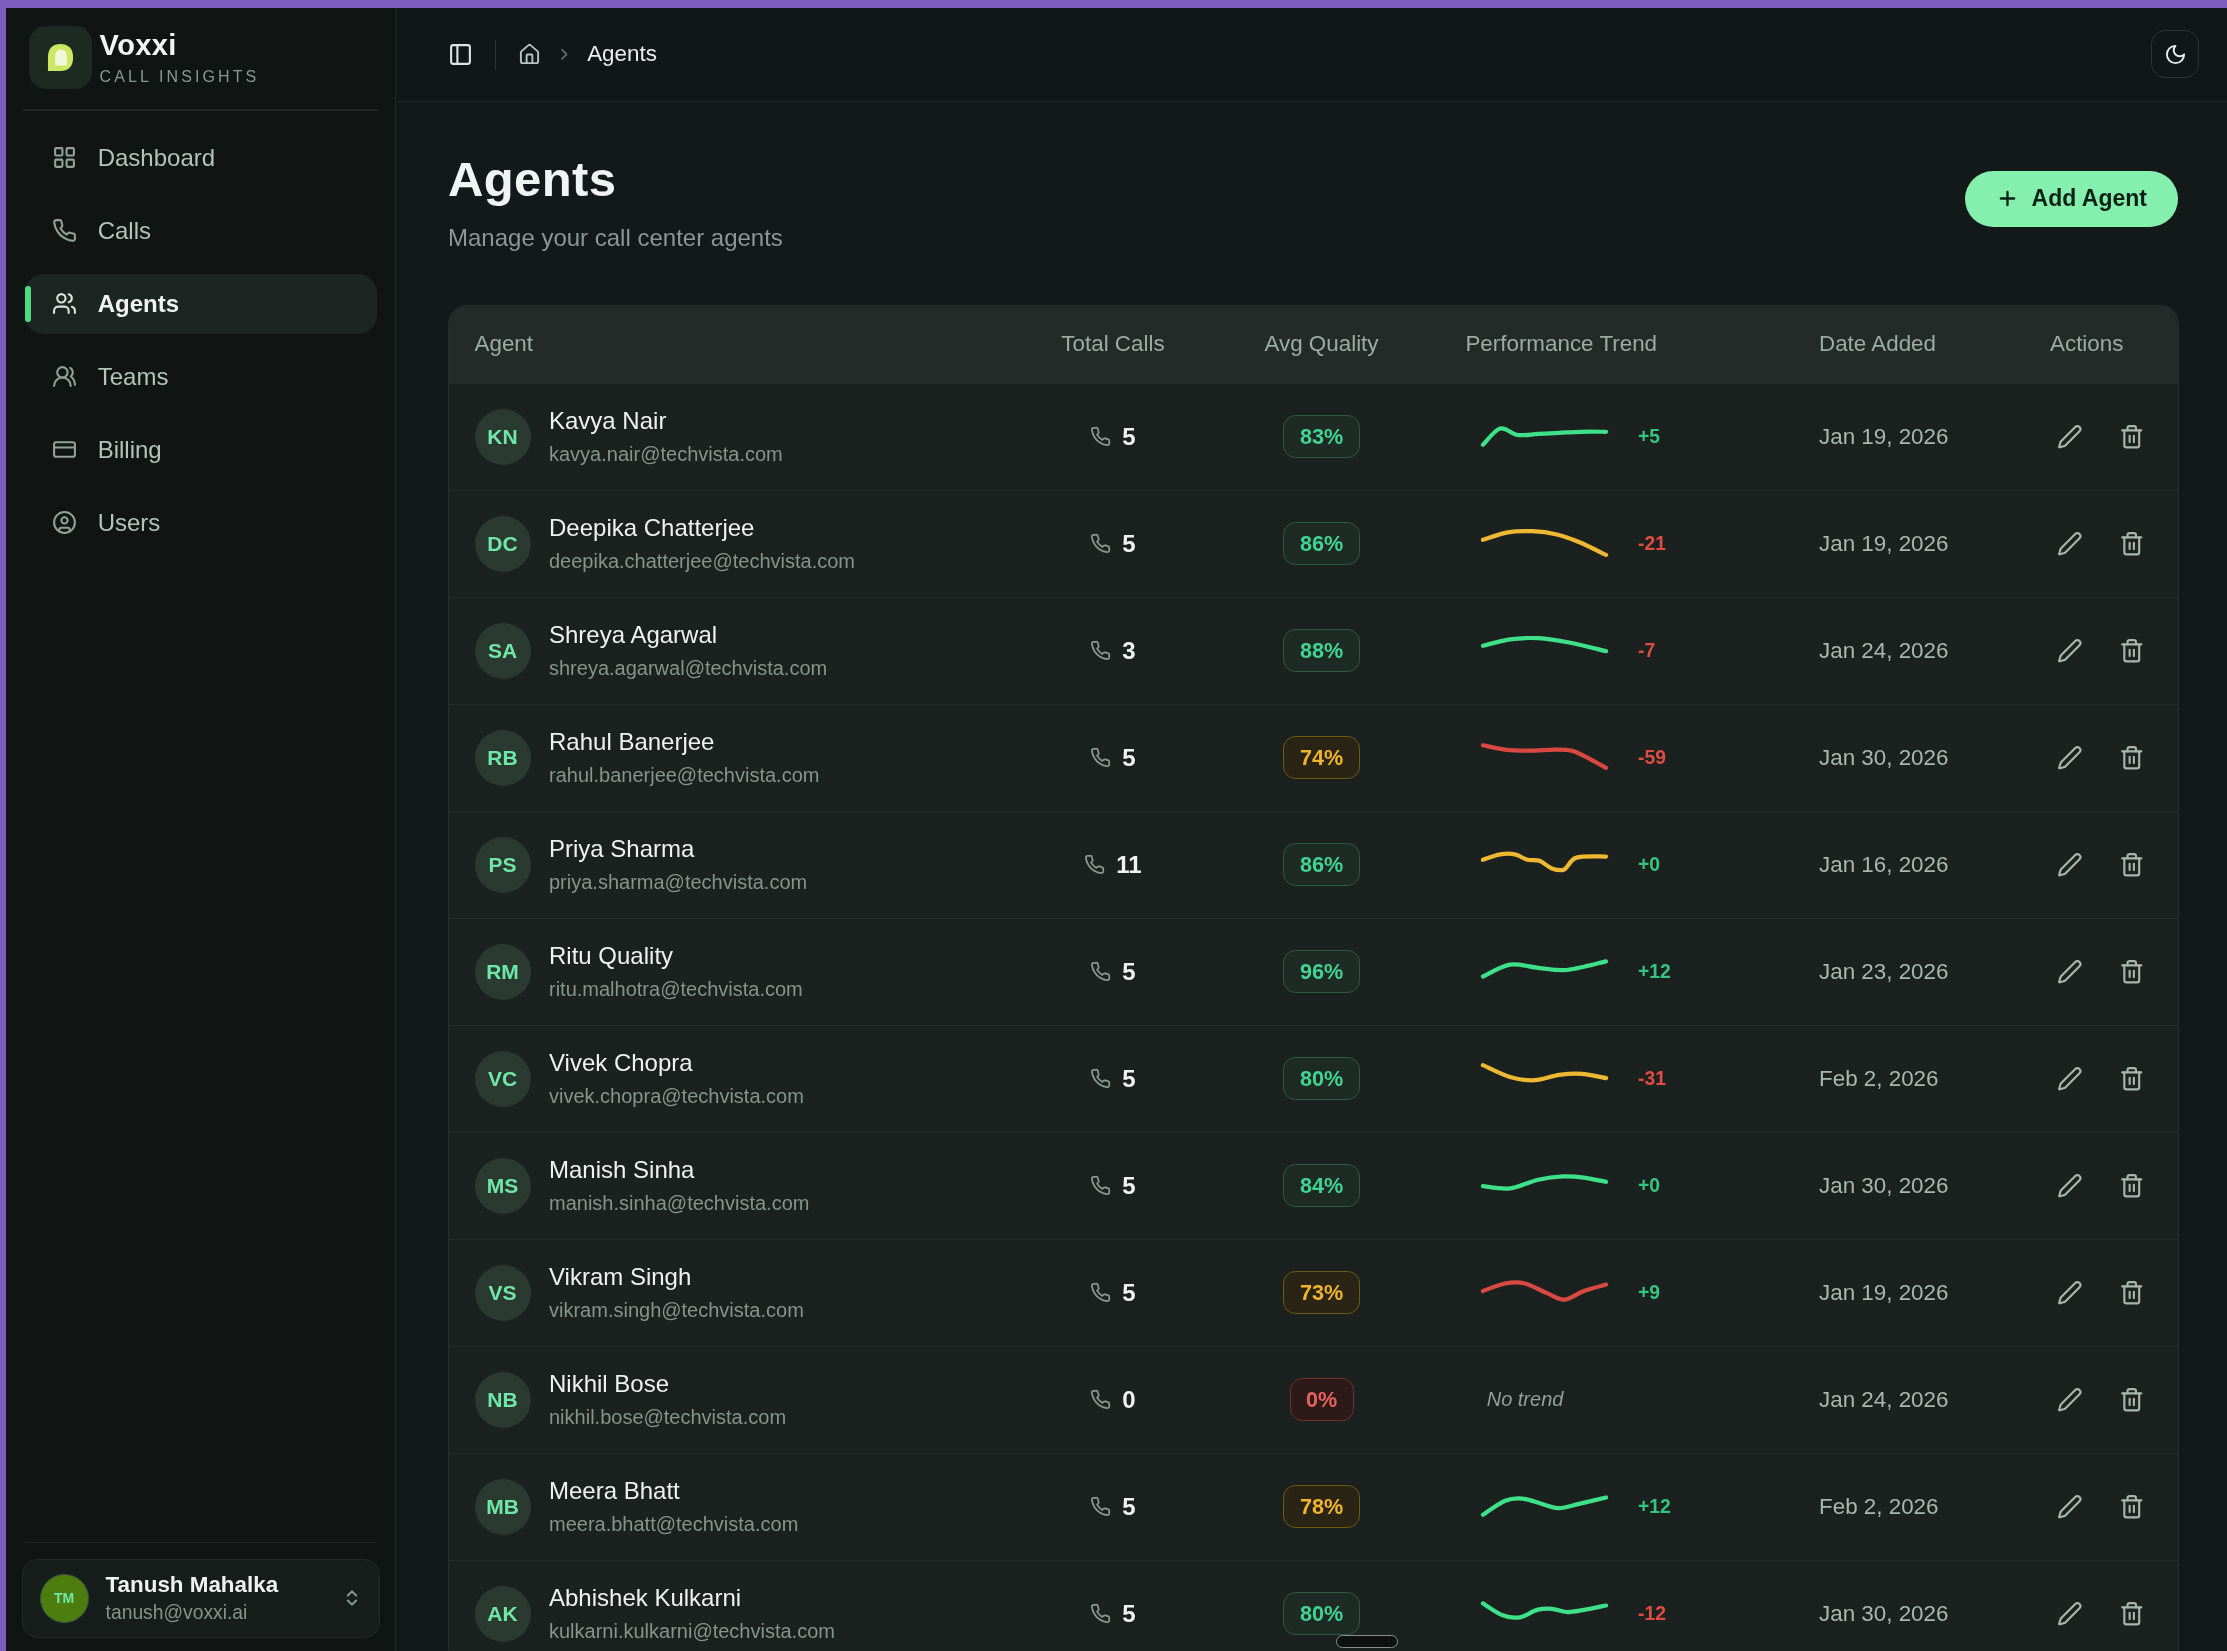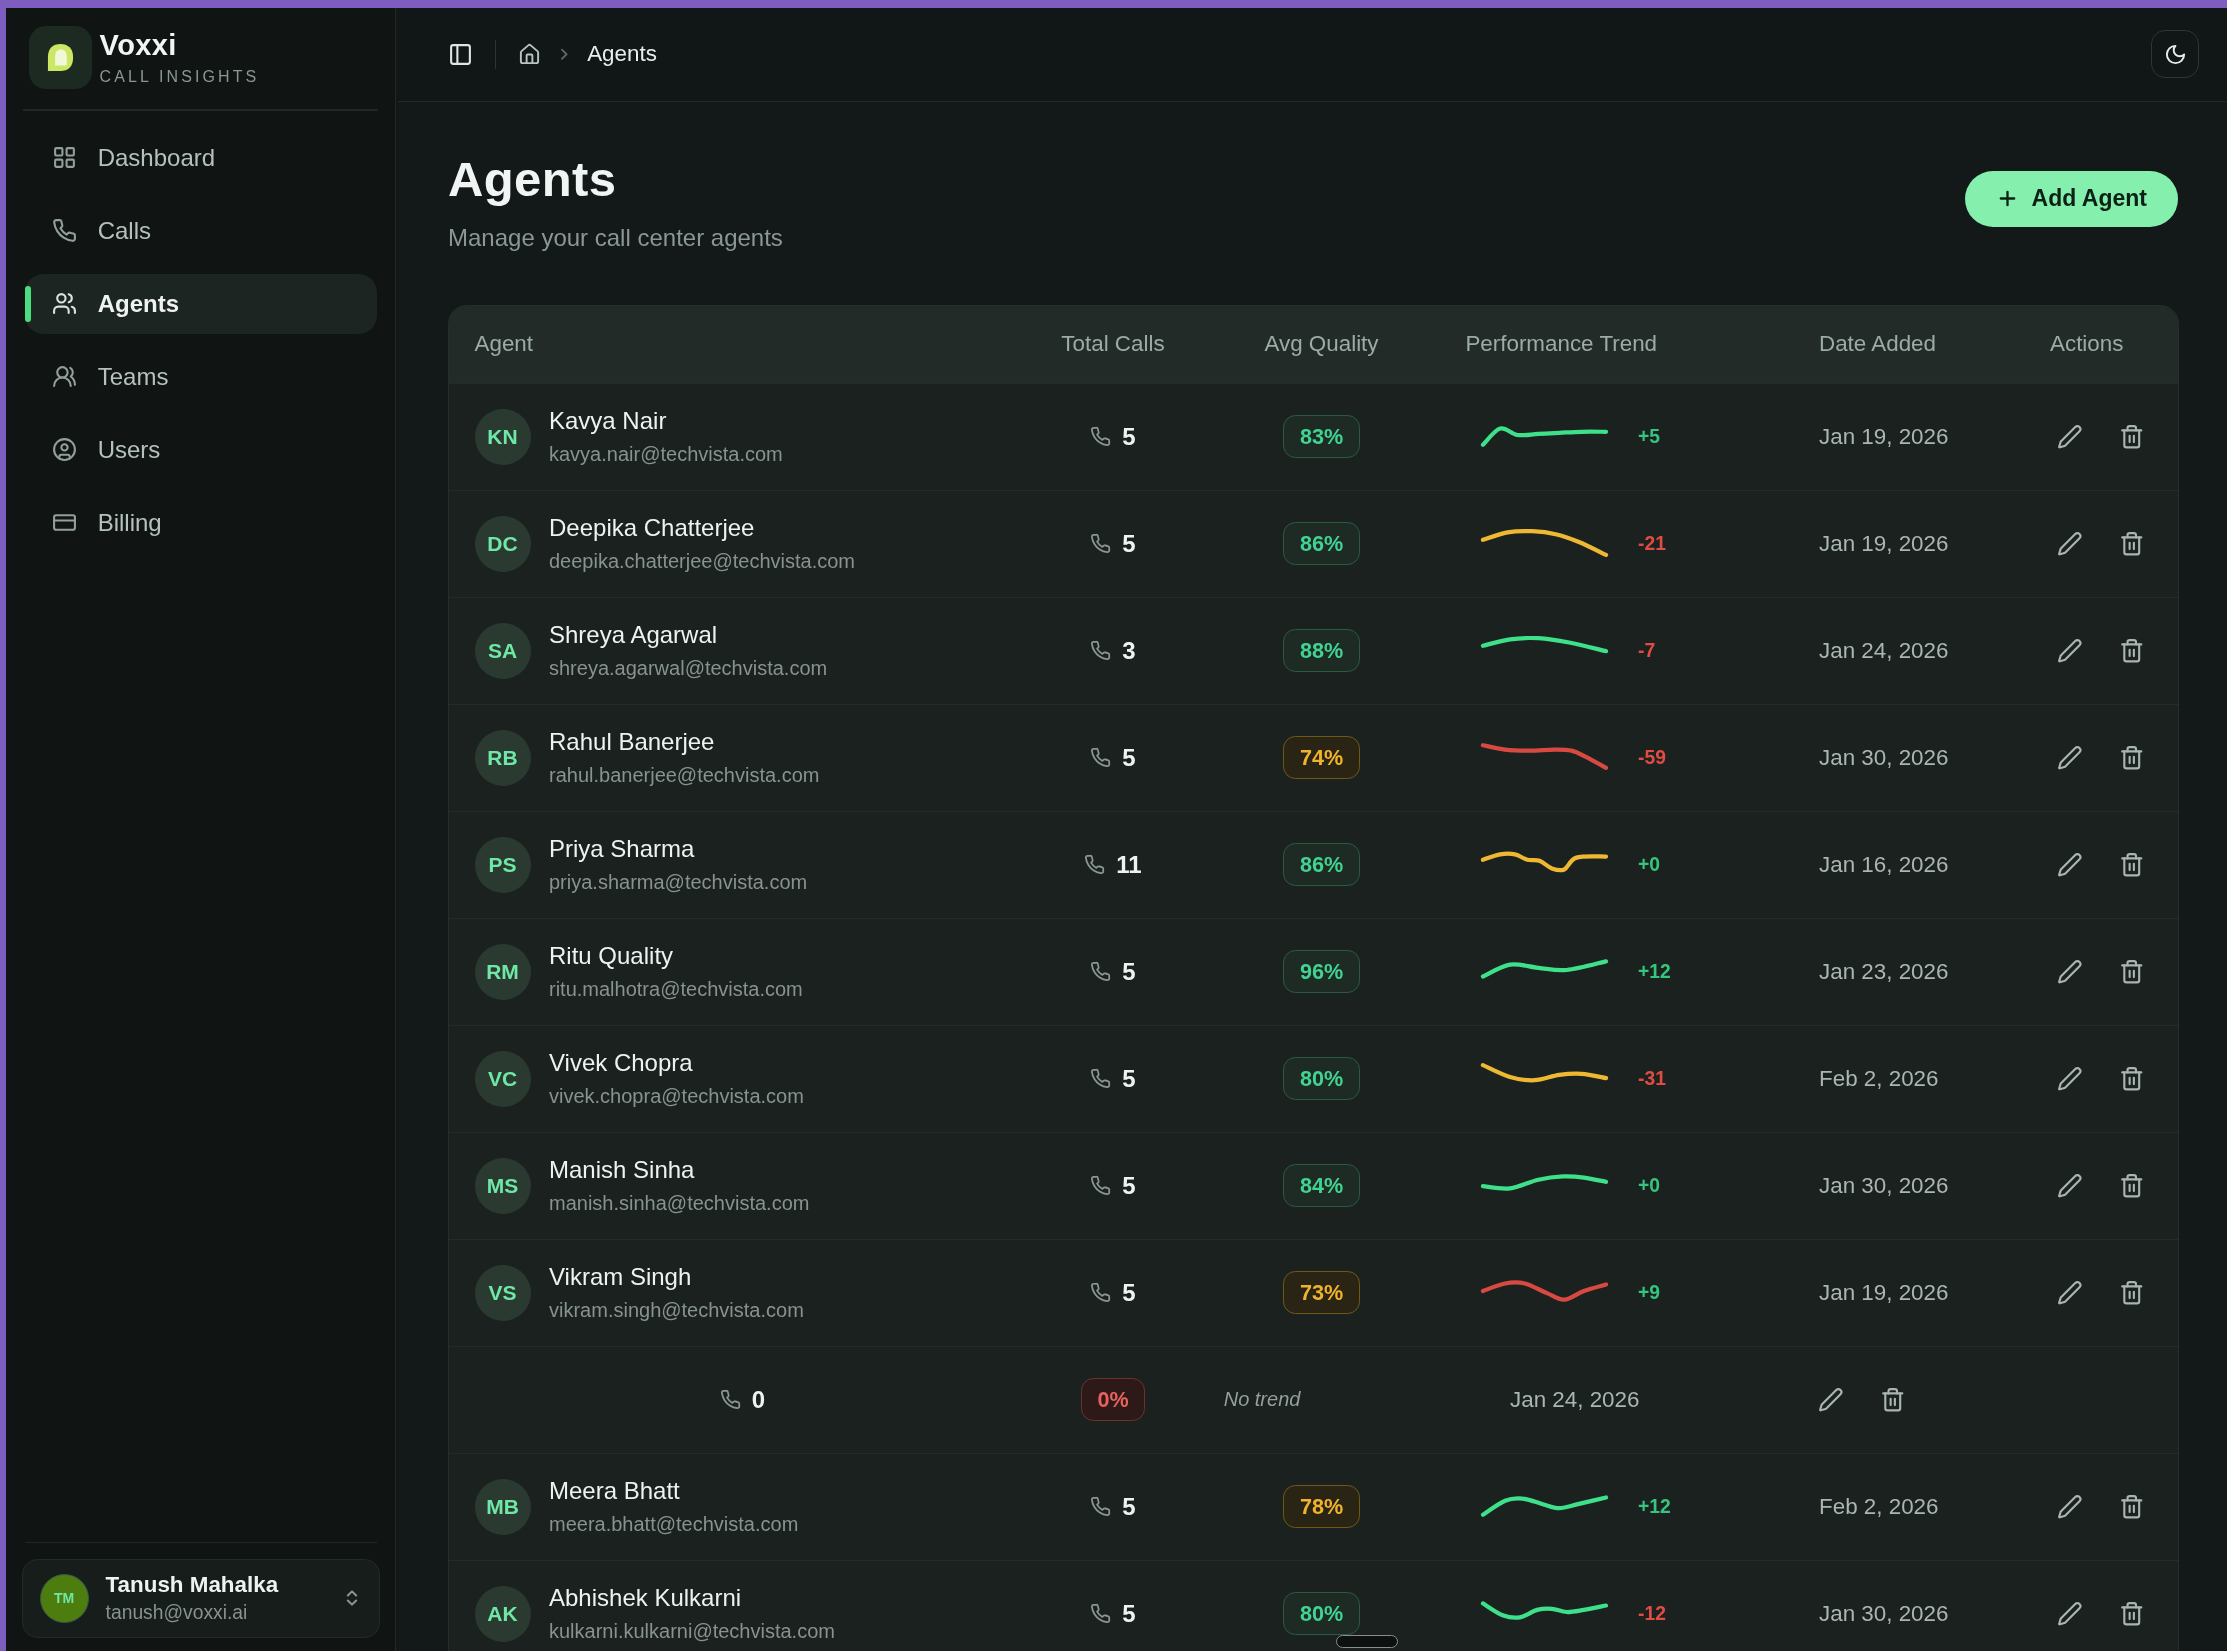--- a/index.html
+++ b/index.html
@@ -182,37 +182,37 @@
               <path d="M22 20c0-3.37-2-6.5-4-8a5 5 0 0 0-.45-8.3"></path>
             </svg>
           </span>
     <span class="nav-label">Teams</span>
   </div>
 
   <div class="nav-item">
 
     <span class="nav-icon">
             <svg viewBox="0 0 24 24" fill="none" stroke="currentColor" stroke-width="2" stroke-linecap="round" stroke-linejoin="round">
+              <rect x="2" y="5" width="20" height="14" rx="2"></rect>
+              <line x1="2" y1="10" x2="22" y2="10"></line>
+            </svg>
+          </span>
+    <span class="nav-label">Billing</span>
+  </div>
+
+  <div class="nav-item">
+
+    <span class="nav-icon">
+            <svg viewBox="0 0 24 24" fill="none" stroke="currentColor" stroke-width="2" stroke-linecap="round" stroke-linejoin="round">
               <circle cx="12" cy="12" r="10"></circle>
               <circle cx="12" cy="10" r="3"></circle>
               <path d="M7 20.662V19a2 2 0 0 1 2-2h6a2 2 0 0 1 2 2v1.662"></path>
             </svg>
           </span>
     <span class="nav-label">Users</span>
-  </div>
-
-  <div class="nav-item">
-
-    <span class="nav-icon">
-            <svg viewBox="0 0 24 24" fill="none" stroke="currentColor" stroke-width="2" stroke-linecap="round" stroke-linejoin="round">
-              <rect x="2" y="5" width="20" height="14" rx="2"></rect>
-              <line x1="2" y1="10" x2="22" y2="10"></line>
-            </svg>
-          </span>
-    <span class="nav-label">Billing</span>
   </div>
 </nav>
 
     <div class="side-footer">
       <div class="footer-divider"></div>
       <div class="user-card">
         <div class="user-avatar">TM</div>
         <div class="user-meta">
           <div class="user-name">Tanush Mahalka</div>
           <div class="user-email">tanush@voxxi.ai</div>
@@ -710,20 +710,27 @@
                       <path d="M8 6V4a2 2 0 0 1 2-2h4a2 2 0 0 1 2 2v2"></path>
                       <line x1="10" y1="11" x2="10" y2="17"></line>
                       <line x1="14" y1="11" x2="14" y2="17"></line>
                     </svg>
         </span>
       </button>
     </div>
   </div>
 
   <div class="trow">
+    <div class="cell c-agent">
+      <span class="avatar">NB</span>
+      <span class="who">
+        <span class="name">Nikhil Bose</span>
+        <span class="email">nikhil.bose@techvista.com</span>
+      </span>
+    </div>
     <div class="cell c-calls">
       <span class="ph">
         <svg viewBox="0 0 24 24" fill="none" stroke="currentColor" stroke-width="2" stroke-linecap="round" stroke-linejoin="round">
                     <path d="M22 16.92v3a2 2 0 0 1-2.18 2 19.79 19.79 0 0 1-8.63-3.07 19.5 19.5 0 0 1-6-6 19.79 19.79 0 0 1-3.07-8.67A2 2 0 0 1 4.11 2h3a2 2 0 0 1 2 1.72 12.84 12.84 0 0 0 .7 2.81 2 2 0 0 1-.45 2.11L8.09 9.91a16 16 0 0 0 6 6l1.27-1.27a2 2 0 0 1 2.11-.45 12.84 12.84 0 0 0 2.81.7A2 2 0 0 1 22 16.92z"></path>
                   </svg>
       </span>
       <span class="calls-num">0</span>
     </div>
     <div class="cell c-quality">
       <span class="badge bad">0%</span>

